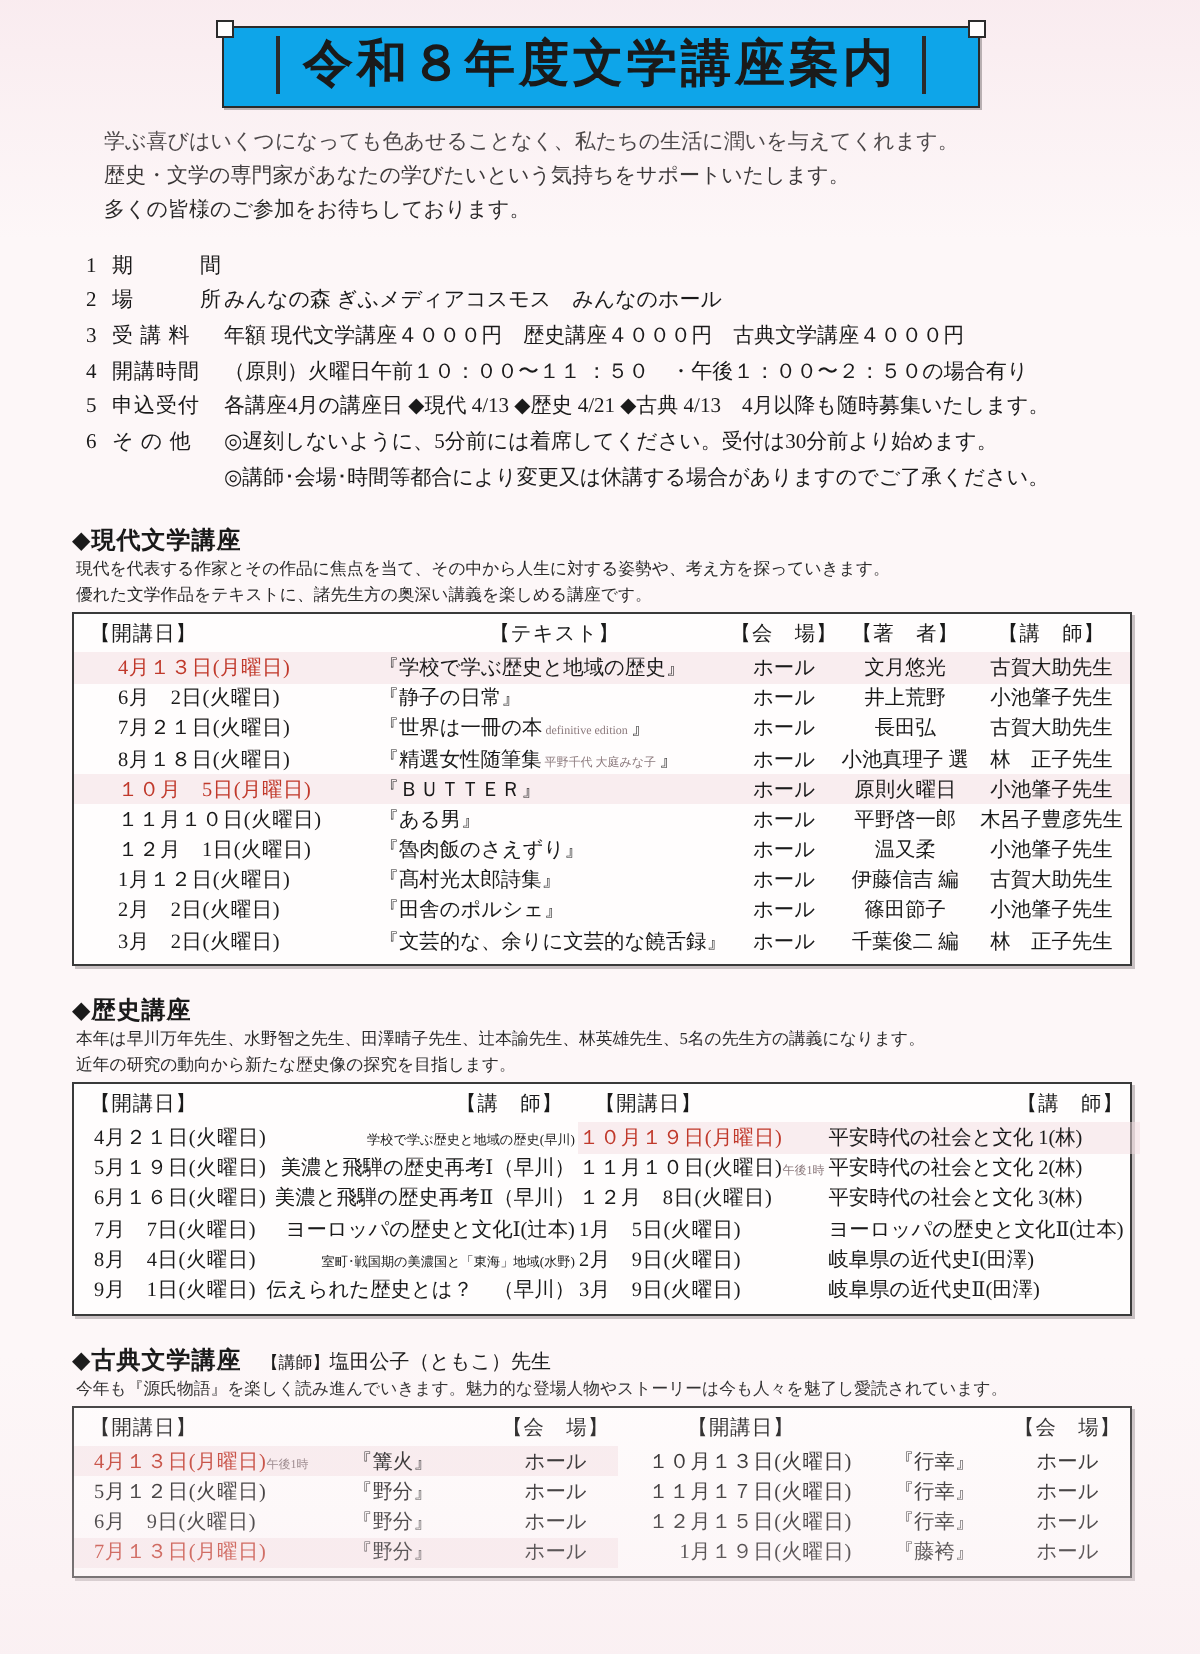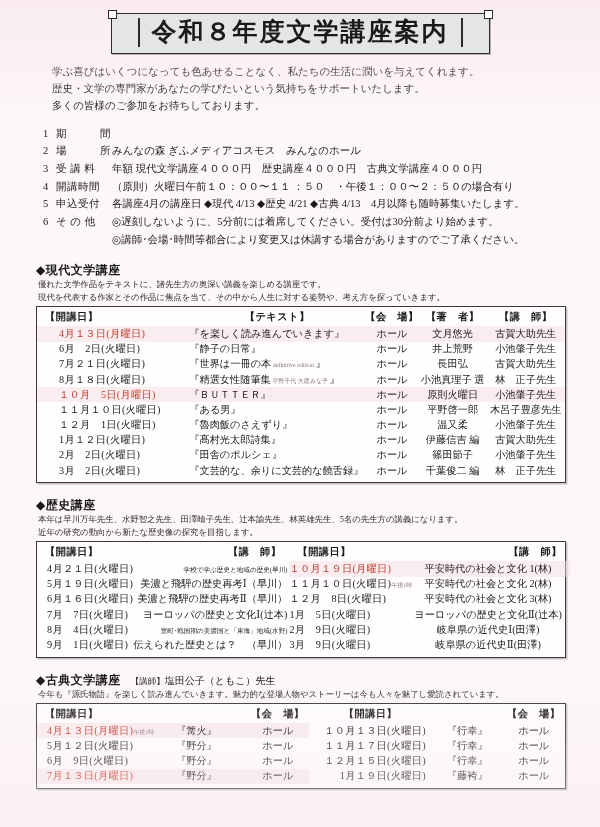--- a/index.html
+++ b/index.html
@@ -19,21 +19,21 @@
     background:linear-gradient(0deg,rgba(247,232,236,.45),rgba(253,247,248,0));
     pointer-events:none;}
   .page{position:relative;width:600px;height:827px;}
 
   
   .title-wrap{display:flex;justify-content:center;padding-top:13px;}
   .banner{
     position:relative;
     border:1.5px solid #2b2b2b;
     padding:4px 26px 6px 26px;
-    background:#e5e5e5;
+    background:#0ea5e9;
     box-shadow:1px 1px 0 #b9b0b2;
   }
   .banner:before,.banner:after{
     content:"";position:absolute;top:-4px;width:7px;height:7px;
     border:1.2px solid #2b2b2b;background:#fffdfd;
   }
   .banner:before{left:-4px;}
   .banner:after{right:-4px;}
   .banner-inner{
     border-left:2px solid #2b2b2b;border-right:2px solid #2b2b2b;
@@ -68,21 +68,21 @@
 
   
   .tbl-box{
     margin:2px 0 0 36px;width:528px;
     border:1.1px solid #3a3a3a;
     background:#fffdfd;
     box-shadow:1.5px 1.5px 0 rgba(150,140,142,.5);
     padding:2px 0 4px 0;
   }
   table{border-collapse:collapse;width:100%;font-size:10.2px;}
-  th{font-weight:700;text-align:center;padding:1px 0 2px 0;letter-spacing:.5px;
+  th{font-weight:400;text-align:center;padding:1px 0 2px 0;letter-spacing:.5px;
      white-space:nowrap;}
   td{padding:0.6px 0;white-space:nowrap;vertical-align:baseline;}
   .hdr-l{text-align:left;padding-left:8px;}
   .r{text-align:right;padding-right:8px;}
   .date{font-family:"Liberation Serif",serif;letter-spacing:.3px;}
   .red{color:#c0392b;}
   .note{font-size:6px;color:#8c7a7d;letter-spacing:0;}
   .tiny{font-size:6.6px;}
   .rowhl{background:rgba(243,221,226,.5);}
 
@@ -90,21 +90,21 @@
   .t-mod td.d{width:160px;text-align:left;padding-left:22px;}
   .t-mod td.t{width:178px;text-align:left;}
   .t-mod td.v{width:52px;text-align:center;}
   .t-mod td.a{width:72px;text-align:center;}
   .t-mod td.k{width:86px;text-align:center;}
 
   
   .t-his td.d1{width:88px;text-align:left;padding-left:10px;}
   .t-his td.c1{width:170px;text-align:right;padding-right:2px;}
   .t-his td.d2{width:92px;text-align:left;padding-right:2px;}
-  .t-his td.c2{width:166px;text-align:center;padding-right:8px;}
+  .t-his td.c2{width:166px;text-align:left;padding-right:8px;}
 
   
   .t-cla td.d1{width:128px;text-align:left;padding-left:10px;}
   .t-cla td.t1{width:70px;text-align:left;}
   .t-cla td.v1{width:62px;text-align:center;}
   .t-cla td.d2{width:116px;text-align:right;padding-right:6px;}
   .t-cla td.t2{width:70px;text-align:center;}
   .t-cla td.v2{width:62px;text-align:center;}
 </style>
 </head>
@@ -159,38 +159,38 @@
       <span class="info-val">◎遅刻しないように、5分前には着席してください。受付は30分前より始めます。</span>
     </div>
     <div class="info-sub">◎講師･会場･時間等都合により変更又は休講する場合がありますのでご了承ください。</div>
   </div>
 
   <div class="sec">
     <div class="sec-head">
       <span class="sec-title">◆現代文学講座</span>
     </div>
     <div class="sec-desc">
+      <div>現代を代表する作家とその作品に焦点を当て、その中から人生に対する姿勢や、考え方を探っていきます。</div>
       <div>優れた文学作品をテキストに、諸先生方の奥深い講義を楽しめる講座です。</div>
-      <div>現代を代表する作家とその作品に焦点を当て、その中から人生に対する姿勢や、考え方を探っていきます。</div>
     </div>
     <div class="tbl-box">
       <table class="t-mod">
         <thead>
             <tr>
           <th class="hdr-l">【開講日】</th>
           <th>【テキスト】</th>
           <th>【会　場】</th>
           <th>【著　者】</th>
           <th>【講　師】</th>
         </tr>
           </thead>
         <tbody id="modern-body">
             <tr class="rowhl">
               <td class="d date red">4月１３日(月曜日)</td>
-              <td class="t">『を楽しく読み進んでいきます』</td>
+              <td class="t">『学校で学ぶ歴史と地域の歴史』</td>
               <td class="v">ホール</td>
               <td class="a">文月悠光</td>
               <td class="k">古賀大助先生</td>
             </tr>
             <tr>
               <td class="d date">6月　2日(火曜日)</td>
               <td class="t">『静子の日常』</td>
               <td class="v">ホール</td>
               <td class="a">井上荒野</td>
               <td class="k">小池肇子先生</td>

